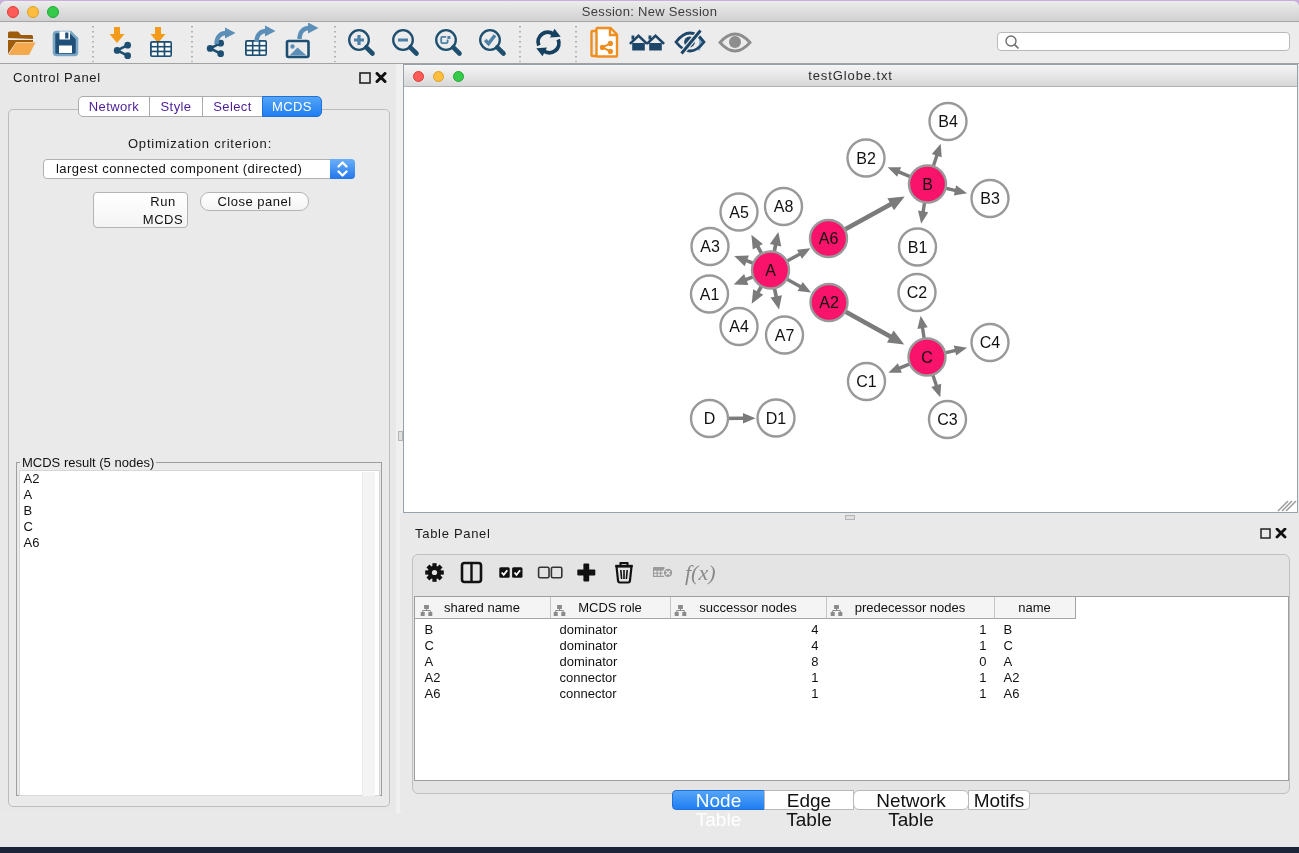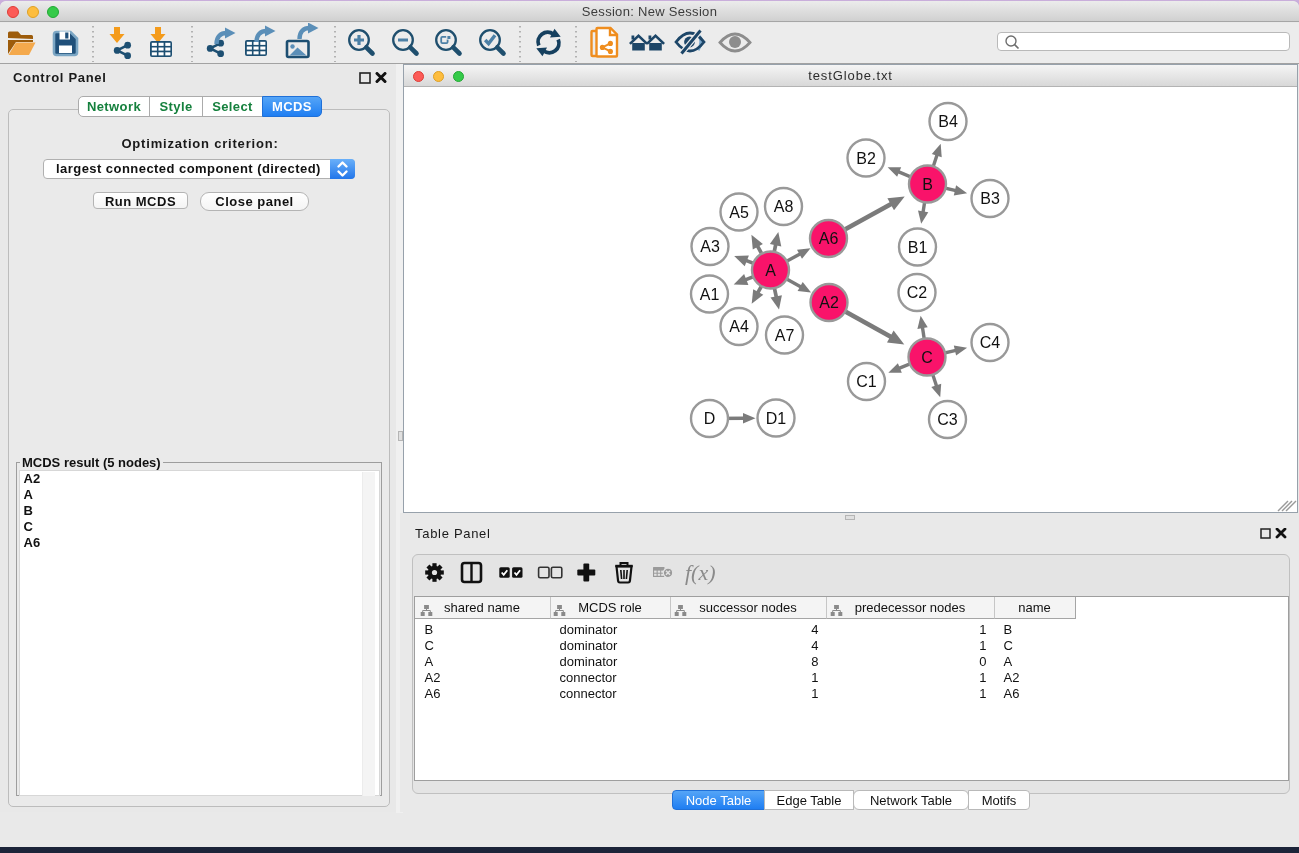--- a/index.html
+++ b/index.html
@@ -10,24 +10,24 @@
   background:#e9e9e9; border-radius:6px 6px 0 0; overflow:hidden; }
 .titlebar { position:absolute; left:0; top:0; width:100%; height:21px;
   background:linear-gradient(#ececec,#d0d0d0); border-bottom:1px solid #a6a6a6;
   border-radius:6px 6px 0 0; }
 .tl { position:absolute; top:4.5px; width:12px; height:12px; border-radius:50%; }
 .title { position:absolute; top:3px; width:100%; text-align:center; font-size:13px; color:#3c3c3c; letter-spacing:0.3px; }
 .toolbar { position:absolute; left:0; top:22px; width:100%; height:41px; background:#ececec;
   border-bottom:1px solid #a2a2a2; }
 .search { position:absolute; left:997px; top:9px; width:293px; height:19px; background:#fff;
   border:1px solid #b9b9b9; border-radius:4px; }
-#cpanel { position:absolute; left:0; top:63px; width:400px; height:748px; background:#e8e8e8;font-weight:bold; }
+#cpanel { position:absolute; left:0; top:63px; width:400px; height:748px; background:#e8e8e8; }
 .pheader { position:absolute; font-size:13px; color:#1a1a1a; letter-spacing:0.7px; }
 .tab { position:absolute; top:0; height:21px; background:#fff; border:1px solid #ababab;
-  font-size:13px; text-align:center; line-height:19px; color:#15803d; letter-spacing:0.4px; }
+  font-size:13px; text-align:center; line-height:19px; color:#4c1d95; letter-spacing:0.4px; }
 .tab.sel { background:linear-gradient(#55a5f7,#1f7ef2); color:#fff; border-color:#1f70d8; }
 .cp-body { position:absolute; left:8px; top:45px; width:382px; height:698px;
   border:1px solid #bcbcbc; border-radius:5px; background:#eaeaea; }
 .btn { position:absolute; background:linear-gradient(#ffffff,#f4f4f4); border:1px solid #b4b4b4;
   border-radius:4px; font-size:13px; text-align:center; color:#111; letter-spacing:0.5px; }
 .combo { position:absolute; left:43px; top:95px; width:312px; height:20px; background:#fff;
   border:1px solid #b0b0b0; border-radius:4px; font-size:13px; line-height:18px;
   padding-left:12px; color:#111; letter-spacing:0.45px; }
 .combo .bluebit { position:absolute; right:-1px; top:-1px; width:25px; height:20px;
   background:linear-gradient(#6ab0f9,#2276ea); border-radius:0 4px 4px 0; }
@@ -47,21 +47,21 @@
 #netwin .ntl { position:absolute; top:6px; width:11px; height:11px; border-radius:50%; }
 #tpanel { position:absolute; left:400px; top:512px; width:899px; height:299px; background:#e9e9e9; }
 #tpanel .inner { position:absolute; left:12px; top:41px; width:878px; height:240px;
   background:#e4e4e4; border:1px solid #c0c0c0; border-radius:6px; }
 #tbl { position:absolute; left:13.5px; top:83px; width:875px; height:185px; background:#fff;
   border:1px solid #9e9e9e; }
 .hdr { position:absolute; left:0; top:0; height:22px; background:#f4f4f4;
   border-right:1px solid #c6c6c6; border-bottom:1px solid #a5a5a5; }
 .hdr span { position:absolute; width:100%; text-align:center; top:3px; font-size:13px; color:#111; }
 .row { position:absolute; font-size:13px; color:#111; height:16px; line-height:16px; }
-.btab { position:absolute; top:0; height:20px; font-size:13px; line-height:19px; text-align:center;
+.btab { position:absolute; top:0; height:20px; font-size:19px; line-height:19px; text-align:center;
   background:#fff; border:1px solid #b9b9b9; color:#111; }
 .btab.sel { background:linear-gradient(#55a5f7,#1f7ef2); border-color:#1f70d8; color:#fff; }
 #statusbar { position:absolute; left:0; top:816px; width:100%; height:31px; background:#ebebeb;
   border-top:1px solid #c6c6c6; }
 .grip { position:absolute; background:#e0e0e0; border:1px solid #b5b5b5; }
 </style></head><body>
 <div id="desktop"></div>
 <div id="win">
   <div class="titlebar">
     <div class="tl" style="left:7px; background:#fc5b57; border:0.5px solid #dd3d36;"></div>
@@ -231,21 +231,21 @@
     <div class="tab" style="left:149px; width:54px; top:32px;">Style</div>
     <div class="tab" style="left:202px; width:61px; top:32px;">Select</div>
     <div class="tab sel" style="left:262px; width:60px; top:32px; border-radius:0 5px 5px 0;">MCDS</div>
     <div class="pheader" style="left:0; top:72px; width:400px; text-align:center; letter-spacing:0.8px;">Optimization criterion:</div>
     <div class="combo">largest connected component (directed)
       <div class="bluebit"><svg width="25" height="20">
         <path d="M8.5 7.5 L12.5 3.5 L16.5 7.5" stroke="#fff" stroke-width="2.4" fill="none" stroke-linecap="round" stroke-linejoin="round"></path>
         <path d="M8.5 12.5 L12.5 16.5 L16.5 12.5" stroke="#fff" stroke-width="2.4" fill="none" stroke-linecap="round" stroke-linejoin="round"></path>
       </svg></div>
     </div>
-    <div class="btn" style="left:93px; top:128px; width:95px; height:17px; line-height:18px;">Run MCDS</div>
+    <div class="btn" style="left:93px; top:128px; width:95px; height:36px; line-height:18px;padding-left:45px;">Run MCDS</div>
     <div class="btn" style="left:200px; top:128px; width:109px; height:19px; line-height:18px;border-radius:9px;">Close panel</div>
     <fieldset id="mcds">
         <legend>MCDS result (5 nodes)</legend>
       <div class="mlist">
           <div class="it">A2</div>
           <div class="it">A</div>
           <div class="it">B</div>
           <div class="it">C</div>
           <div class="it">A6</div>
         <div class="scrolltrack"></div>

